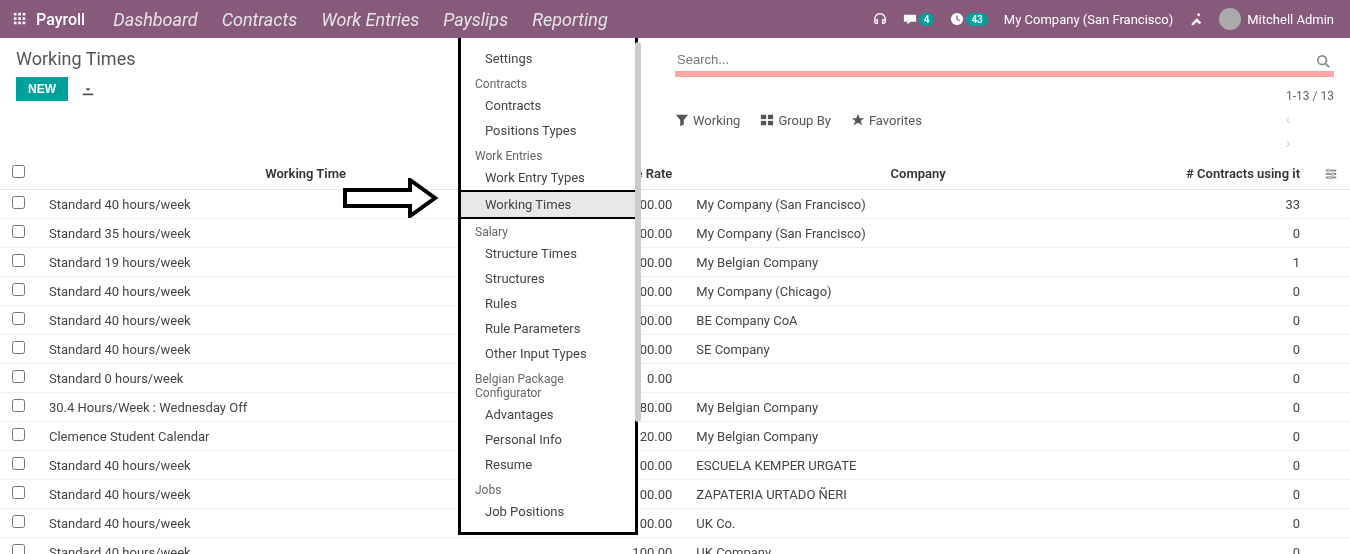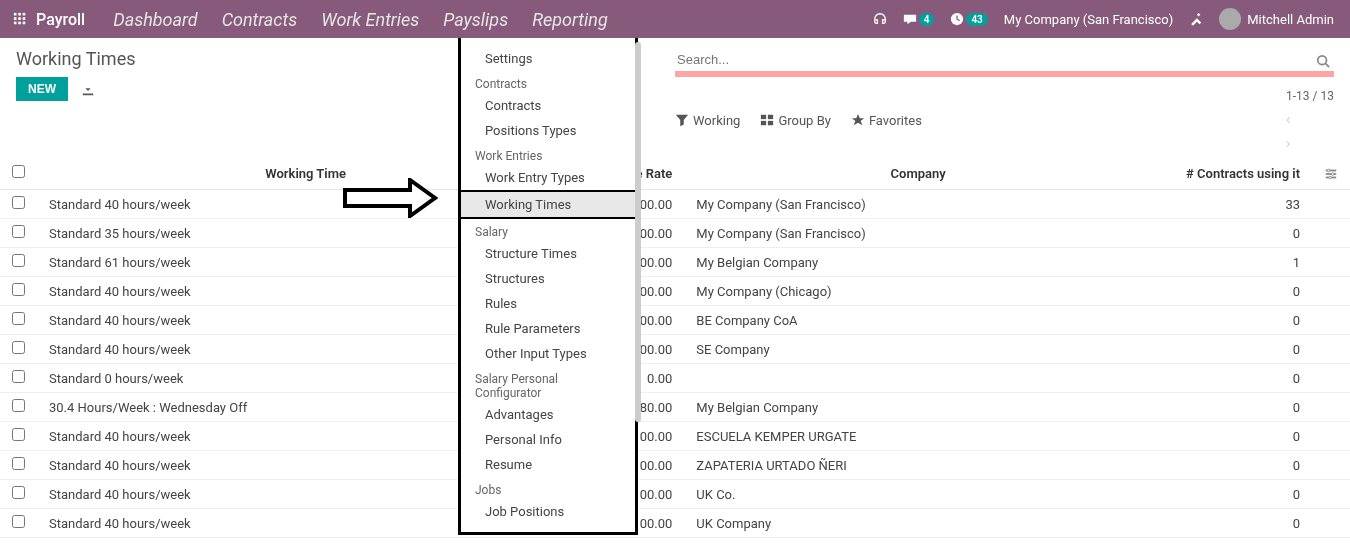--- a/index.html
+++ b/index.html
@@ -114,21 +114,21 @@
     <div class="dd-item">Positions Types</div>
     <div class="dd-section">Work Entries</div>
     <div class="dd-item">Work Entry Types</div>
     <div class="dd-item highlighted">Working Times</div>
     <div class="dd-section">Salary</div>
     <div class="dd-item">Structure Times</div>
     <div class="dd-item">Structures</div>
     <div class="dd-item">Rules</div>
     <div class="dd-item">Rule Parameters</div>
     <div class="dd-item">Other Input Types</div>
-    <div class="dd-section">Salary Personal Configurator</div>
+    <div class="dd-section">Belgian Package Configurator</div>
     <div class="dd-item">Advantages</div>
     <div class="dd-item">Personal Info</div>
     <div class="dd-item">Resume</div>
     <div class="dd-section">Jobs</div>
     <div class="dd-item">Job Positions</div>
   </div>
 
 <div class="arrow-annotation">
   <svg width="100" height="40" viewBox="0 0 100 40">
       <path d="M5 12 L70 12 L70 2 L95 20 L70 38 L70 28 L5 28 Z" fill="#fff" stroke="#000" stroke-width="4"></path>
@@ -219,21 +219,21 @@
         <tr>
           <td class="chk"><input type="checkbox" style=""></td>
           <td>Standard 35 hours/week</td>
           <td class="right">100.00</td>
           <td>My Company (San Francisco)</td>
           <td class="right">0</td>
           <td></td>
         </tr>
         <tr>
           <td class="chk"><input type="checkbox" style=""></td>
-          <td>Standard 61 hours/week</td>
+          <td>Standard 19 hours/week</td>
           <td class="right">100.00</td>
           <td>My Belgian Company</td>
           <td class="right">1</td>
           <td></td>
         </tr>
         <tr>
           <td class="chk"><input type="checkbox" style=""></td>
           <td>Standard 40 hours/week</td>
           <td class="right">100.00</td>
           <td>My Company (Chicago)</td>
@@ -267,20 +267,28 @@
         <tr>
           <td class="chk"><input type="checkbox" style=""></td>
           <td>30.4 Hours/Week : Wednesday Off</td>
           <td class="right">80.00</td>
           <td>My Belgian Company</td>
           <td class="right">0</td>
           <td></td>
         </tr>
         <tr>
           <td class="chk"><input type="checkbox" style=""></td>
+          <td>Clemence Student Calendar</td>
+          <td class="right">20.00</td>
+          <td>My Belgian Company</td>
+          <td class="right">0</td>
+          <td></td>
+        </tr>
+        <tr>
+          <td class="chk"><input type="checkbox" style=""></td>
           <td>Standard 40 hours/week</td>
           <td class="right">100.00</td>
           <td>ESCUELA KEMPER URGATE</td>
           <td class="right">0</td>
           <td></td>
         </tr>
         <tr>
           <td class="chk"><input type="checkbox" style=""></td>
           <td>Standard 40 hours/week</td>
           <td class="right">100.00</td>

